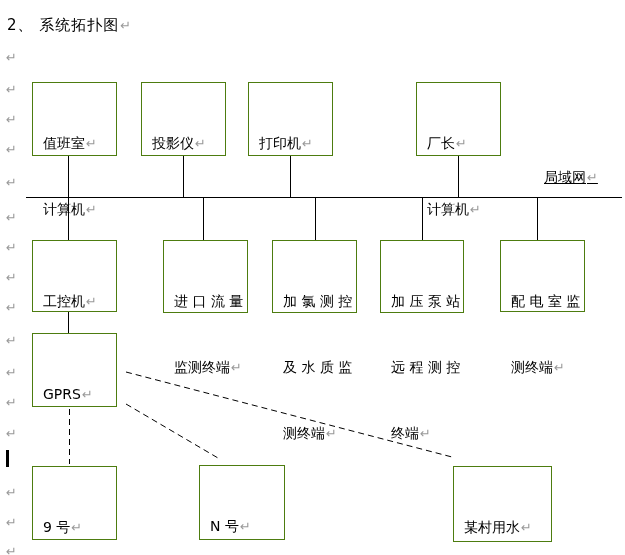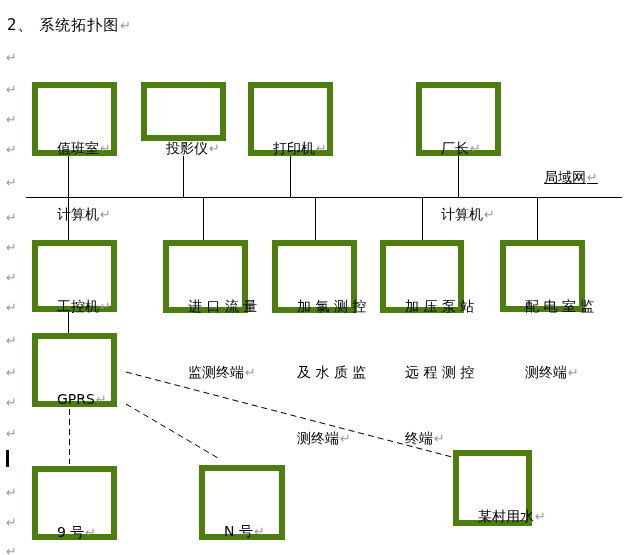--- a/index.html
+++ b/index.html
@@ -10,22 +10,22 @@
   }
   .page{position:absolute;inset:0;}
   .title{
     position:absolute;left:7px;top:16px;font-size:15px;letter-spacing:1px;
     white-space:pre;color:#000;text-align:right;
   }
   .lan{
     position:absolute;left:544px;top:169px;font-size:14px;white-space:pre;color:#000;text-decoration:underline;
   }
   .box{
-    position:absolute;border:6px solid #4d7c0f;background:#fff;box-sizing:border-box;
-    padding:5px 1px 0 19px;font-size:14px;line-height:22px;white-space:pre;
+    position:absolute;border:1px solid #4d7c0f;background:#fff;box-sizing:border-box;
+    padding:5px 1px 0 10px;font-size:14px;line-height:22px;white-space:pre;
   }
   .ln{height:22px;}
   .cr{color:#999999;font-size:13px;margin-left:1px;}
   .mcr{position:absolute;left:6px;color:#999999;font-size:13px;line-height:13px;}
   .cursor-bar{position:absolute;left:6px;top:450px;width:3px;height:17px;background:#000;}
   svg.wires{position:absolute;left:0;top:0;}
 </style>
 </head>
 <body>
 
@@ -55,21 +55,21 @@
 
   <div class="title"><span>2、 系统拓扑图</span><span class="cr">↵</span></div>
 
   <div class="lan"><span>局域网</span><span class="cr">↵</span></div>
 
   <div class="box" style="left:32px;top:82px;width:85px;height:74px">
     <div class="ln"><span>值班室</span><span class="cr">↵</span></div>
     <div class="ln"><span>计算机</span><span class="cr">↵</span></div>
   </div>
 
-  <div class="box" style="left:141px;top:82px;width:85px;height:59px">
+  <div class="box" style="left:141px;top:82px;width:85px;height:74px">
     <div class="ln"><span>投影仪</span><span class="cr">↵</span></div>
   </div>
 
   <div class="box" style="left:248px;top:82px;width:85px;height:74px">
     <div class="ln"><span>打印机</span><span class="cr">↵</span></div>
   </div>
 
   <div class="box" style="left:416px;top:82px;width:85px;height:74px">
     <div class="ln"><span>厂长</span><span class="cr">↵</span></div>
     <div class="ln"><span>计算机</span><span class="cr">↵</span></div>
@@ -109,21 +109,21 @@
     <div class="ln"><span>9 号</span><span class="cr">↵</span></div>
     
   </div>
 
   <div class="box" style="left:199px;top:465px;width:86px;height:75px">
     <div class="ln"><span>N 号</span><span class="cr">↵</span></div>
     
     
   </div>
 
-  <div class="box" style="left:453px;top:450px;width:79px;height:76px">
+  <div class="box" style="left:453px;top:466px;width:99px;height:76px">
     <div class="ln"><span>某村用水</span><span class="cr">↵</span></div>
     
   </div>
 
   <span class="mcr" style="top:51px">↵</span>
   <span class="mcr" style="top:83px">↵</span>
   <span class="mcr" style="top:113px">↵</span>
   <span class="mcr" style="top:143px">↵</span>
   <span class="mcr" style="top:176px">↵</span>
   <span class="mcr" style="top:211px">↵</span>

